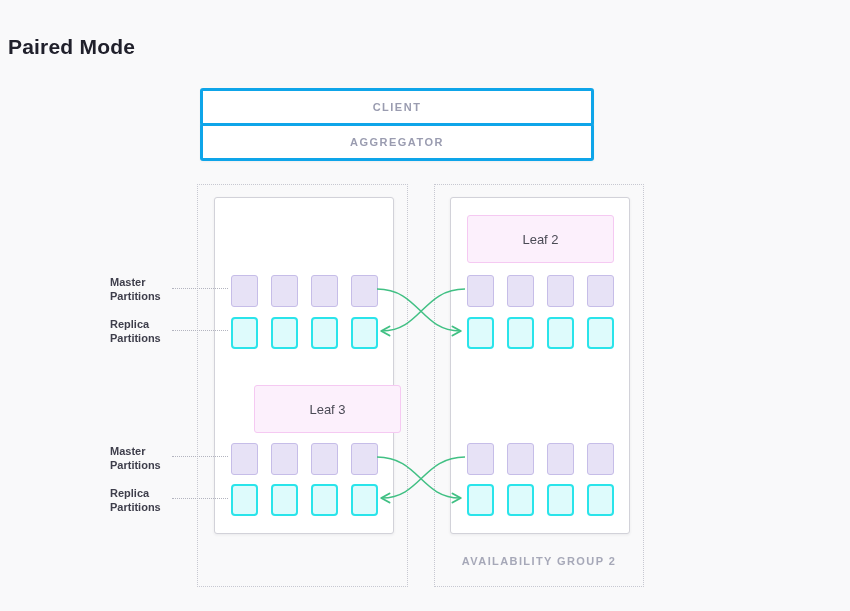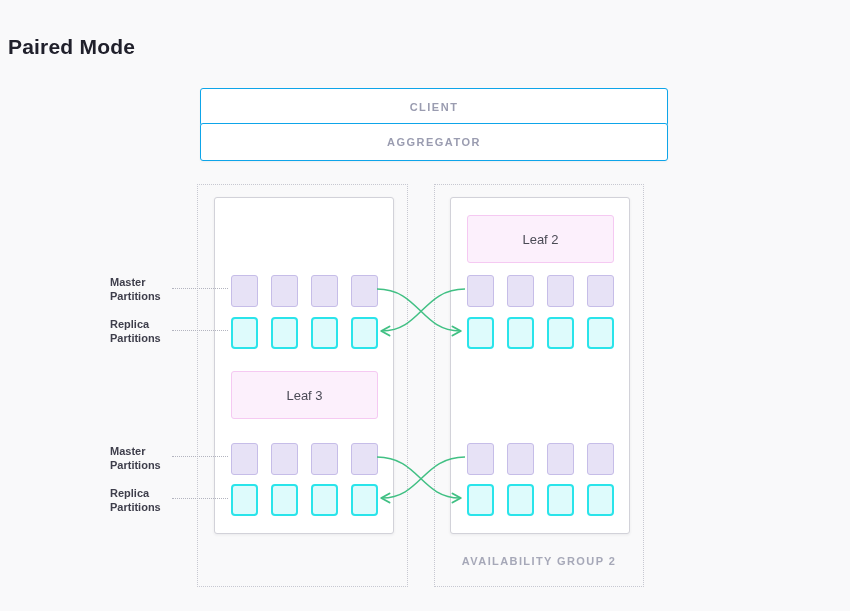--- a/index.html
+++ b/index.html
@@ -20,24 +20,24 @@
     width: 100%;
     font-size: 21px;
     font-weight: bold;
     color: #20202b;
     letter-spacing: 0.2px;
   }
 
   .tier-box {
     position: absolute;
     left: 200px;
-    width: 468px;
+    width: 394px;
     height: 38px;
     background: #ffffff;
-    border: 1px solid #0ea5e9;
+    border: 3px solid #0ea5e9;
     border-radius: 3px;
     box-shadow: 0 1px 2px rgba(40,40,60,0.05);
     display: flex;
     align-items: center;
     justify-content: center;
   }
   .tier-box.client { top: 88px; }
   .tier-box.aggregator { top: 123px; }
   .tier-label {
     font-size: 11px;
@@ -86,21 +86,21 @@
     background: var(--leaf-fill, #fcf0fc);
     border: 1px solid var(--leaf-border, #f5c9f2);
     border-radius: 3px;
     display: flex;
     align-items: center;
     justify-content: center;
     font-size: 13px;
     color: #4a4a55;
   }
   .leaf-name-box.upper { top: 17px; }
-  .leaf-name-box.lower { top: 173px; }
+  .leaf-name-box.lower { top: 187px; margin-left: 23px; }
 
   .p-row {
     position: absolute;
     left: 16px;
     display: flex;
     gap: 13px;
   }
   .p-row.m1 { top: 77px; }
   .p-row.r1 { top: 119px; }
   .p-row.m2 { top: 245px; }

